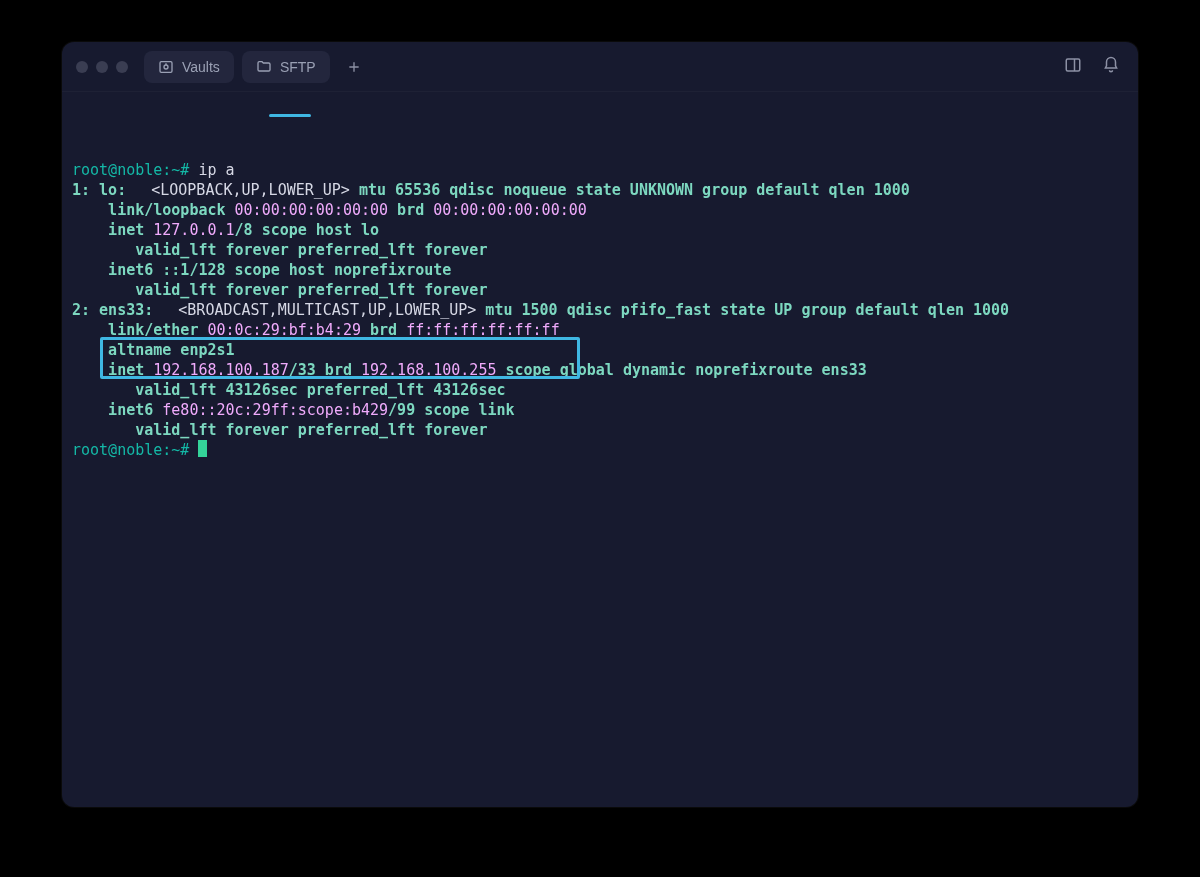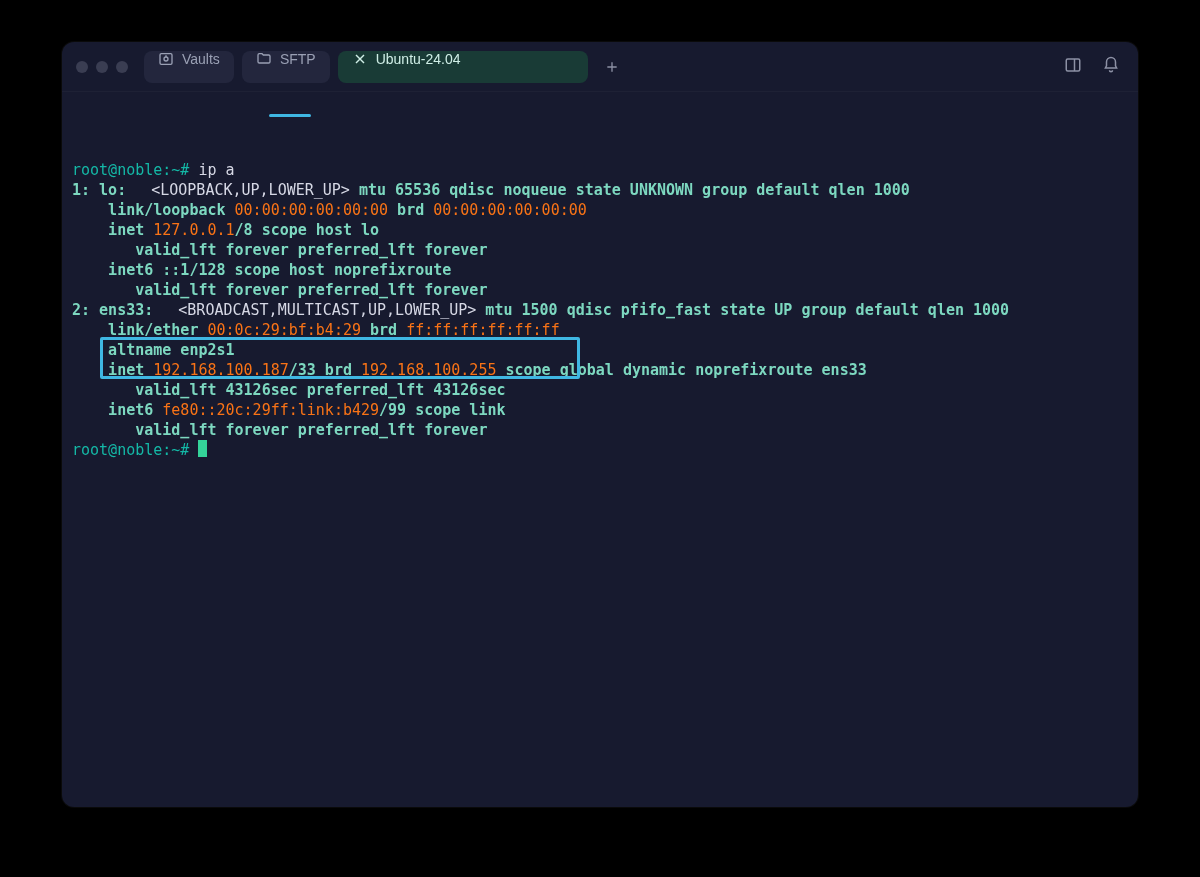--- a/index.html
+++ b/index.html
@@ -27,21 +27,21 @@
     align-items: center;
     padding: 0 10px;
     gap: 10px;
     border-bottom: 1px solid rgba(255,255,255,0.03);
   }
   .traffic { display: flex; gap: 8px; margin-right: 6px; margin-left: 4px; }
   .dot { width: 12px; height: 12px; border-radius: 50%; background: #3a3d52; }
   .tabs { display: flex; align-items: center; gap: 8px; }
   .pill {
     display: flex;
-    align-items: flex-start;
+    align-items: center;
     gap: 8px;
     height: 32px;
     padding: 0 14px;
     border-radius: 8px;
     background: #23263d;
     color: #9aa0b4;
     font-family: -apple-system, BlinkMacSystemFont, "Segoe UI", sans-serif;
     font-size: 14px;
     white-space: nowrap;
   }
@@ -73,21 +73,21 @@
     font-size: 15px;
     line-height: 20px;
     color: #7dd8c0;
     white-space: pre;
     position: relative;
     font-variant-ligatures: none;
   }
   .t-prompt { color: #14b8a6; }
   .t-cmd { color: #d6d8e5; }
   .t-white { color: #d6d8e5; margin-left: 16px; }
-  .t-ip { color: #f97316; }
+  .t-ip { color: #f0abfc; }
   .t-green { color: #7dd8c0; font-weight: bold; }
 
   .underline-cmd {
     position: absolute;
     left: 207px;
     top: 22px;
     width: 42px;
     height: 0;
     border-bottom: 3px solid #3fb7e3;
     border-radius: 2px;
@@ -136,29 +136,20 @@
 
       <div class="pill">
         <span class="icon">
           <svg viewBox="0 0 24 24" fill="none" stroke="#9aa0b4" stroke-width="2">
             <path d="M3 6a2 2 0 0 1 2-2h4l2 2h8a2 2 0 0 1 2 2v8a2 2 0 0 1-2 2H5a2 2 0 0 1-2-2V6z"></path>
           </svg>
         </span>
         <span>SFTP</span>
       </div>
 
-      <div class="pill active">
-        <span class="icon">
-          <svg viewBox="0 0 24 24" fill="none" stroke="#cfeee6" stroke-width="2">
-            <line x1="6" y1="6" x2="18" y2="18"></line>
-              <line x1="18" y1="6" x2="6" y2="18"></line>
-          </svg>
-        </span>
-        <span>Ubuntu-24.04</span>
-      </div>
 
       <div class="newtab">
         <svg viewBox="0 0 24 24" width="16" height="16" fill="none" stroke="#8d91a5" stroke-width="2">
           <line x1="12" y1="5" x2="12" y2="19"></line>
             <line x1="5" y1="12" x2="19" y2="12"></line>
         </svg>
       </div>
     </div>
 
     <div class="right-icons">
@@ -185,18 +176,18 @@
 <span class="t-green">    link/loopback </span><span class="t-ip">00:00:00:00:00:00</span><span class="t-green"> brd </span><span class="t-ip">00:00:00:00:00:00</span>
 <span class="t-green">    inet </span><span class="t-ip">127.0.0.1</span><span class="t-green">/8 scope host lo</span>
 <span class="t-green">       valid_lft forever preferred_lft forever</span>
 <span class="t-green">    inet6 ::1/128 scope host noprefixroute</span>
 <span class="t-green">       valid_lft forever preferred_lft forever</span>
 <span class="t-green">2: ens33: </span><span class="t-white">&lt;BROADCAST,MULTICAST,UP,LOWER_UP&gt;</span><span class="t-green"> mtu 1500 qdisc pfifo_fast state UP group default qlen 1000</span>
 <span class="t-green">    link/ether </span><span class="t-ip">00:0c:29:bf:b4:29</span><span class="t-green"> brd </span><span class="t-ip">ff:ff:ff:ff:ff:ff</span>
 <span class="t-green">    altname enp2s1</span>
 <span class="t-green">    inet </span><span class="t-ip">192.168.100.187</span><span class="t-green">/33 brd </span><span class="t-ip">192.168.100.255</span><span class="t-green"> scope global dynamic noprefixroute ens33</span>
 <span class="t-green">       valid_lft 43126sec preferred_lft 43126sec</span>
-<span class="t-green">    inet6 </span><span class="t-ip">fe80::20c:29ff:link:b429</span><span class="t-green">/99 scope link</span>
+<span class="t-green">    inet6 </span><span class="t-ip">fe80::20c:29ff:scope:b429</span><span class="t-green">/99 scope link</span>
 <span class="t-green">       valid_lft forever preferred_lft forever</span>
 <span class="t-prompt">root@noble:~# </span><span class="cursor-block"></span>
   </div>
 
 </div>
 
 </body></html>

